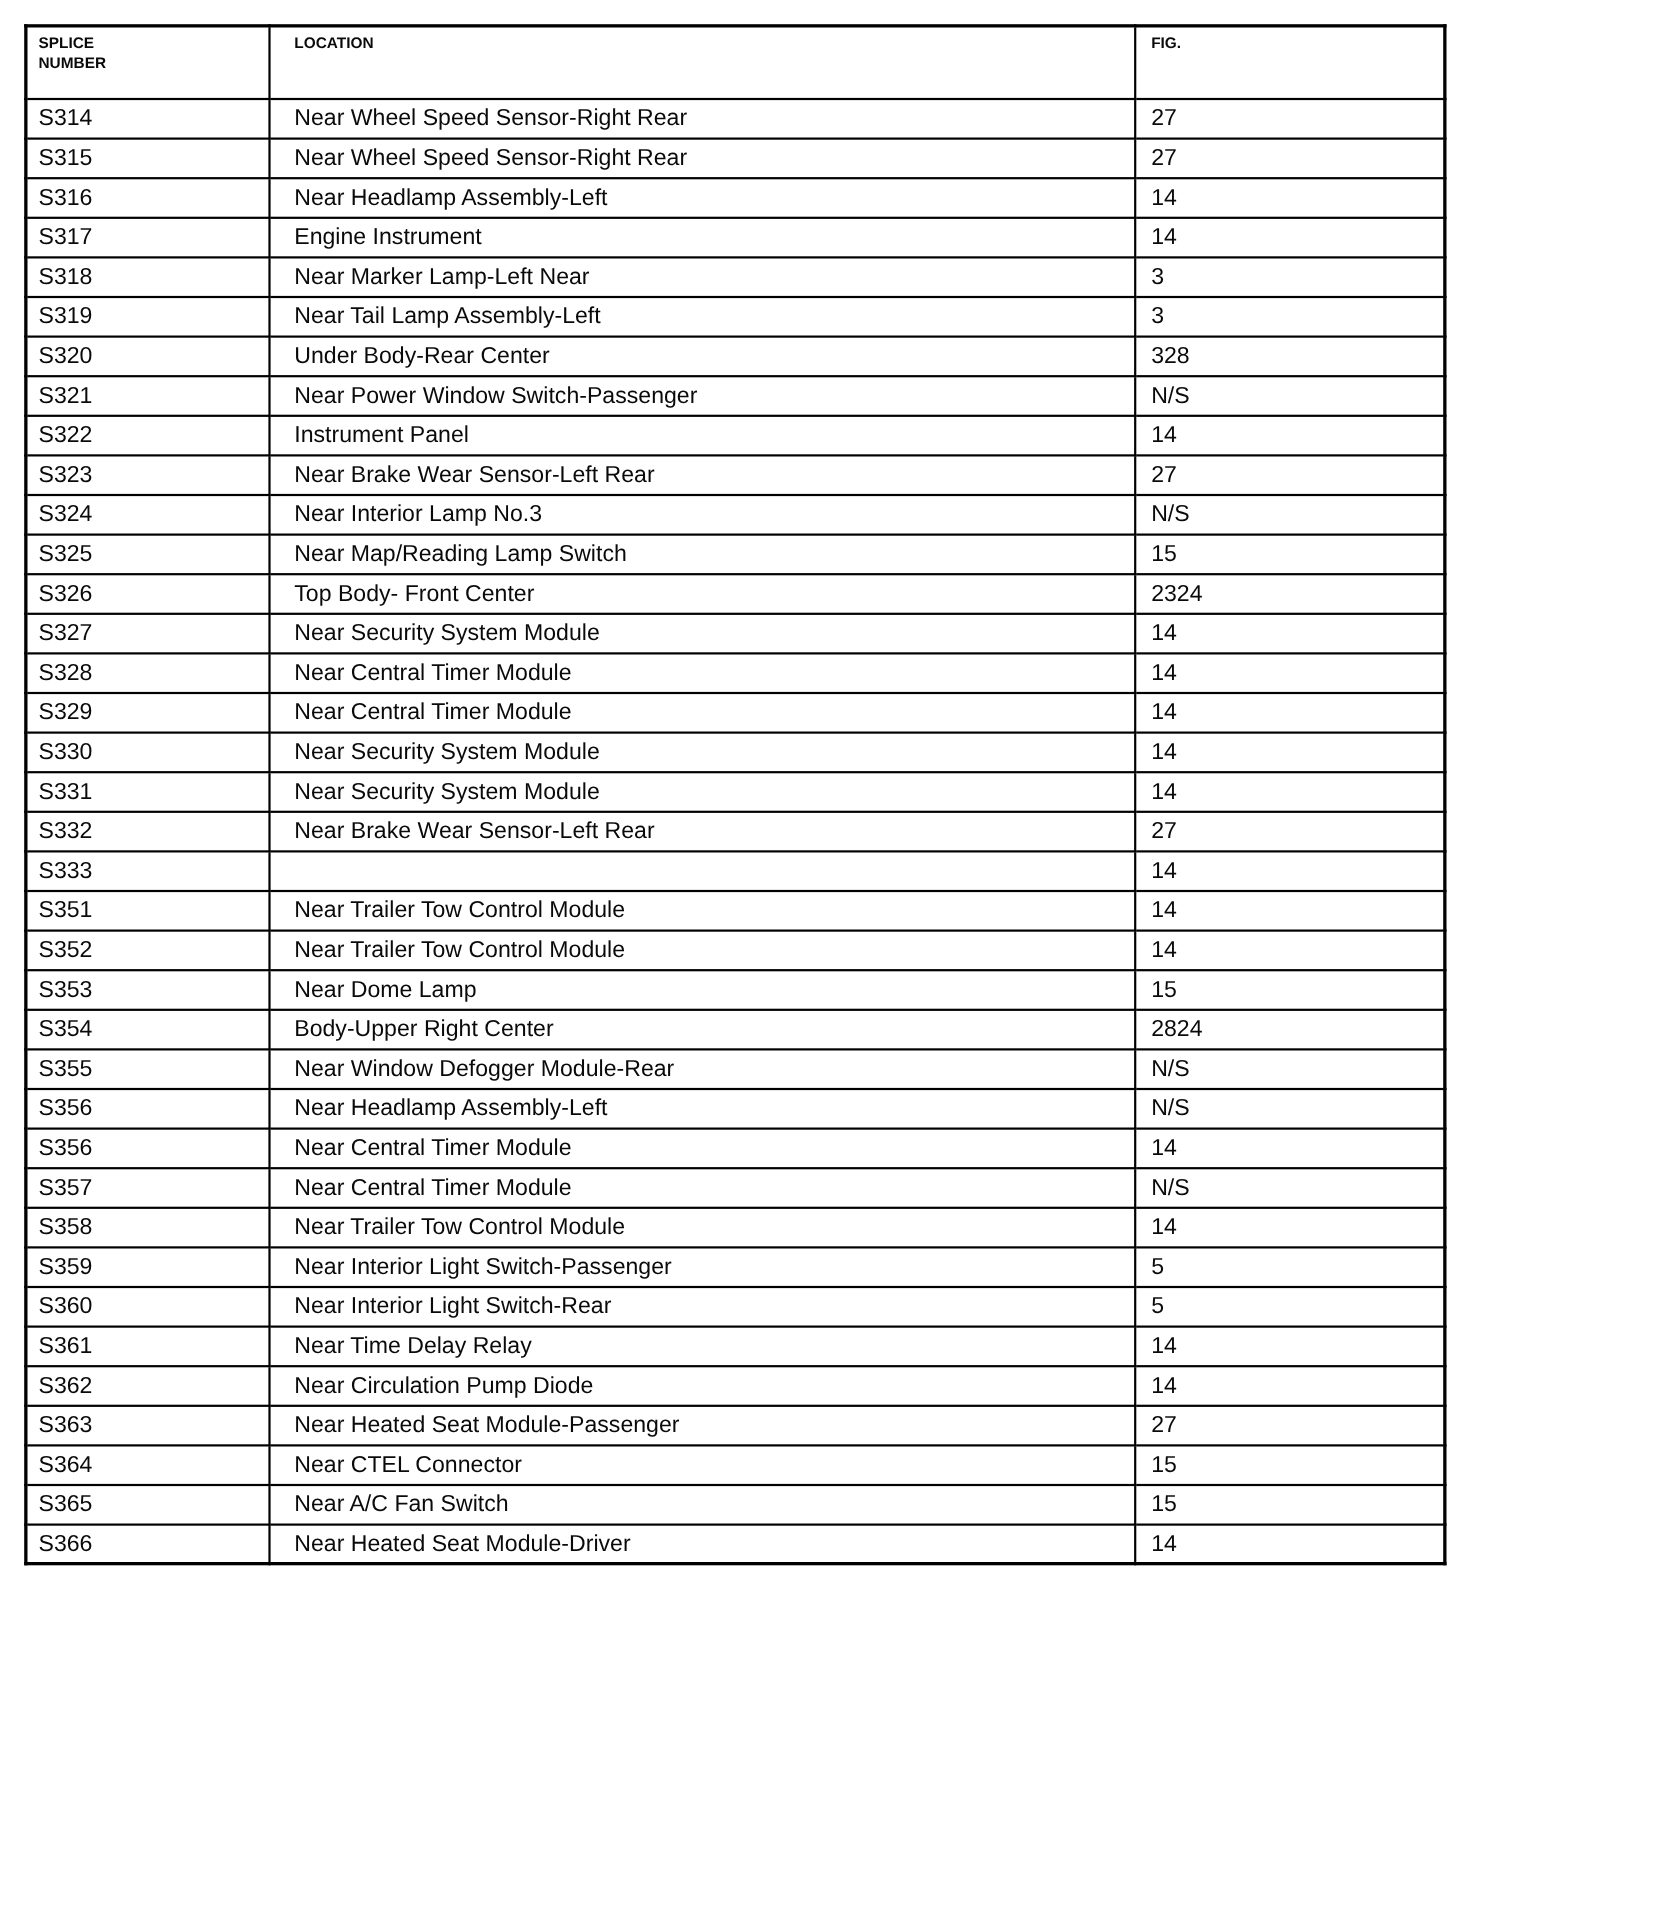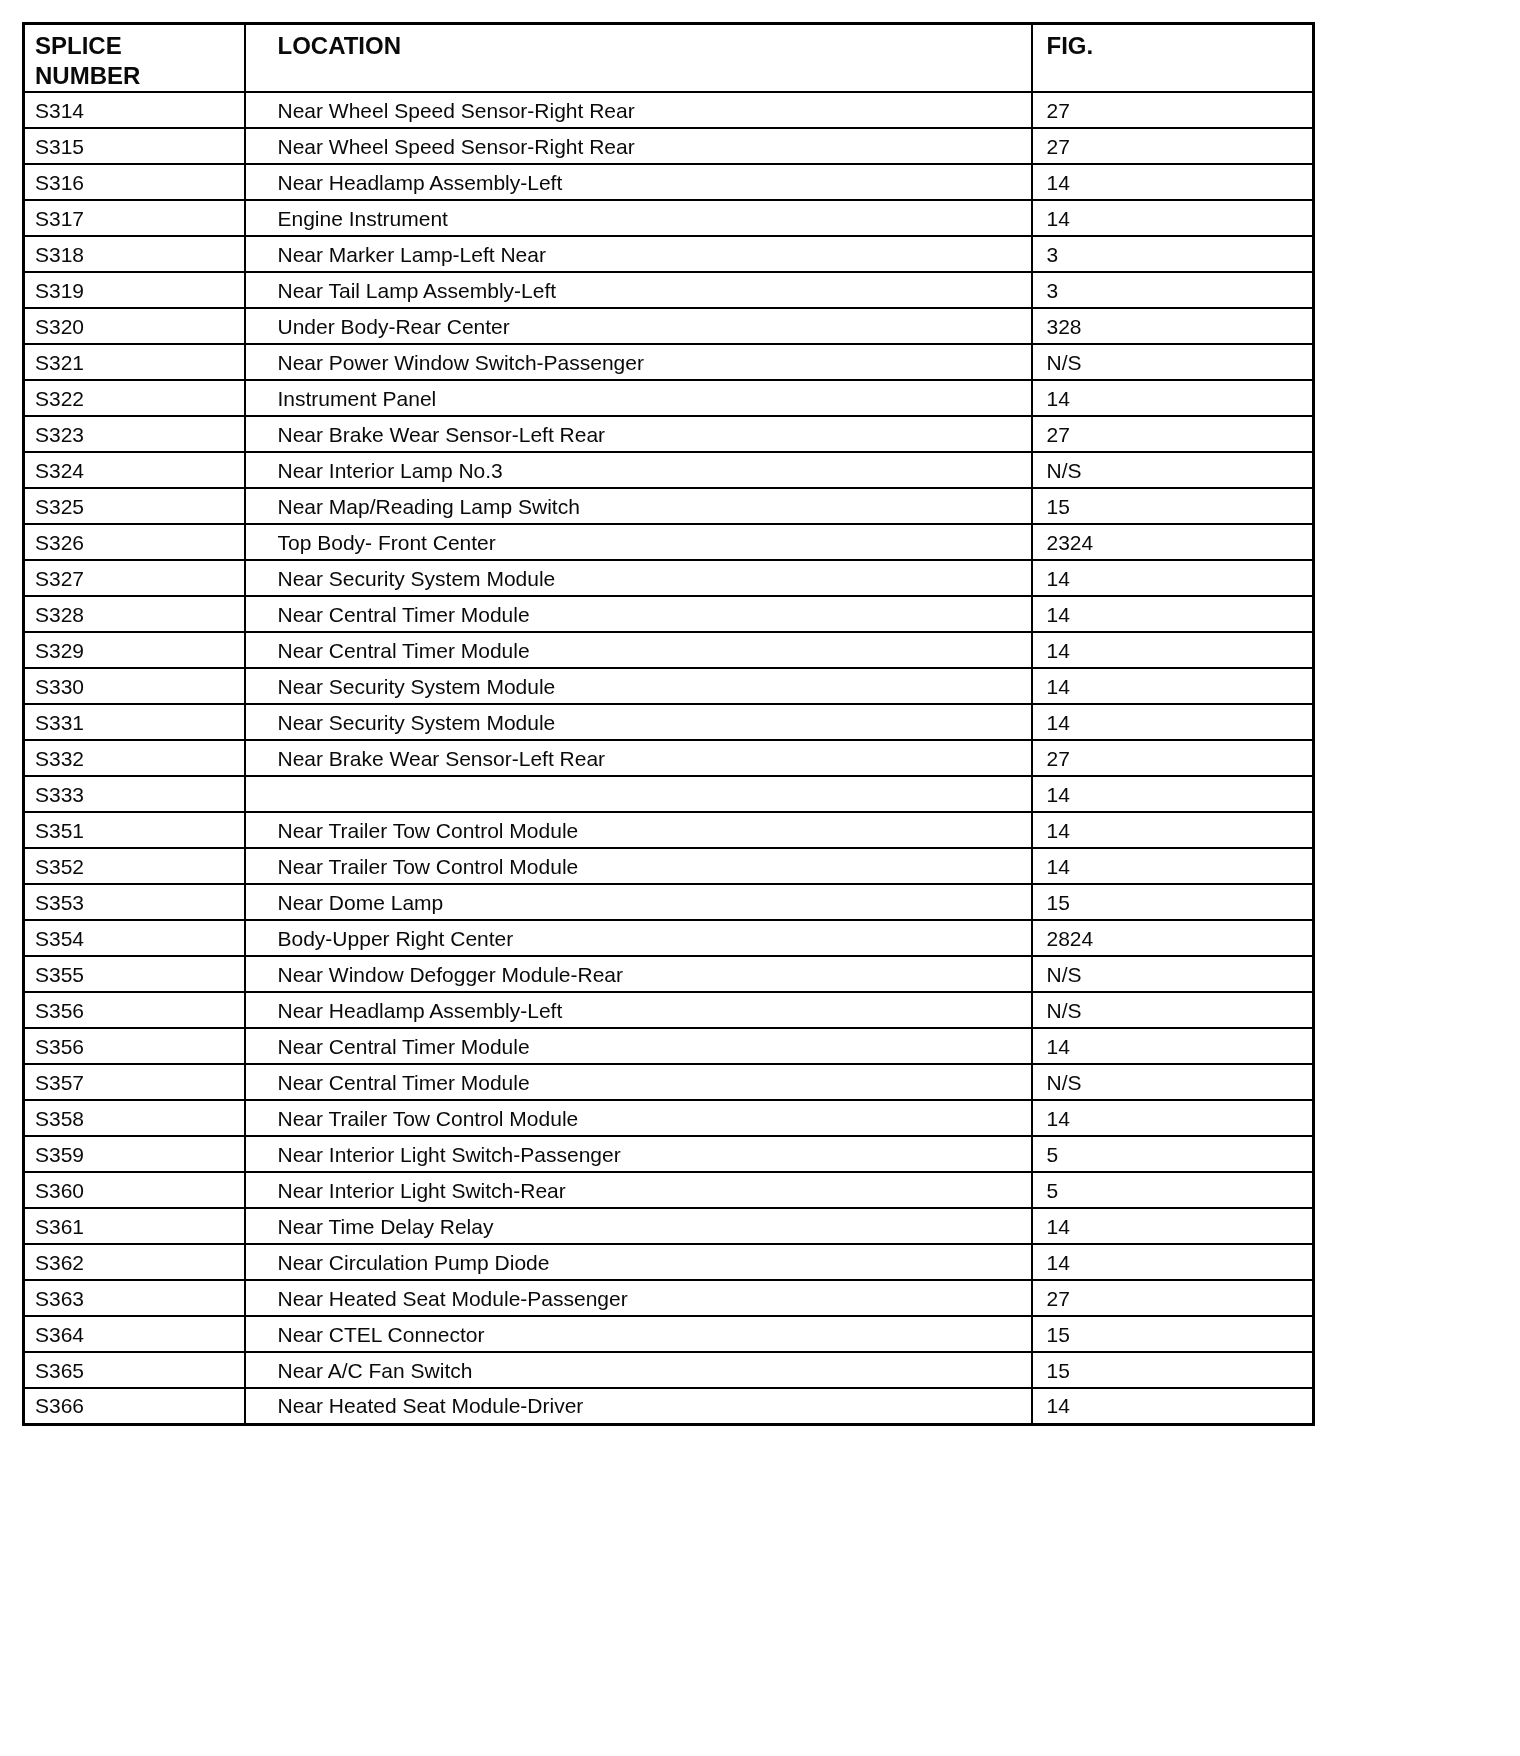--- a/index.html
+++ b/index.html
@@ -35,26 +35,26 @@
     border: 2px solid #000000;
     box-sizing: border-box;
     overflow: hidden;
     white-space: nowrap;
   }
   th {
     height: 66px;
     vertical-align: top;
     text-align: left;
     padding: 6px 8px 0 10px;
-    font-size: 24px;
+    font-size: 14px;
     font-weight: bold;
     line-height: 1.25;
     white-space: pre-line;
   }
-  th.loc-h, td.loc-c { padding-left: 32px; }
+  th.loc-h, td.loc-c { padding-left: 22px; }
   th.fig-h, td.fig-c { padding-left: 14px; margin-left: 20px; }
   td {
     height: 36px;
     vertical-align: middle;
     text-align: left;
     padding: 0 8px 0 10px;
     font-size: 21px;
     font-weight: 400;
     line-height: 1;
   }

